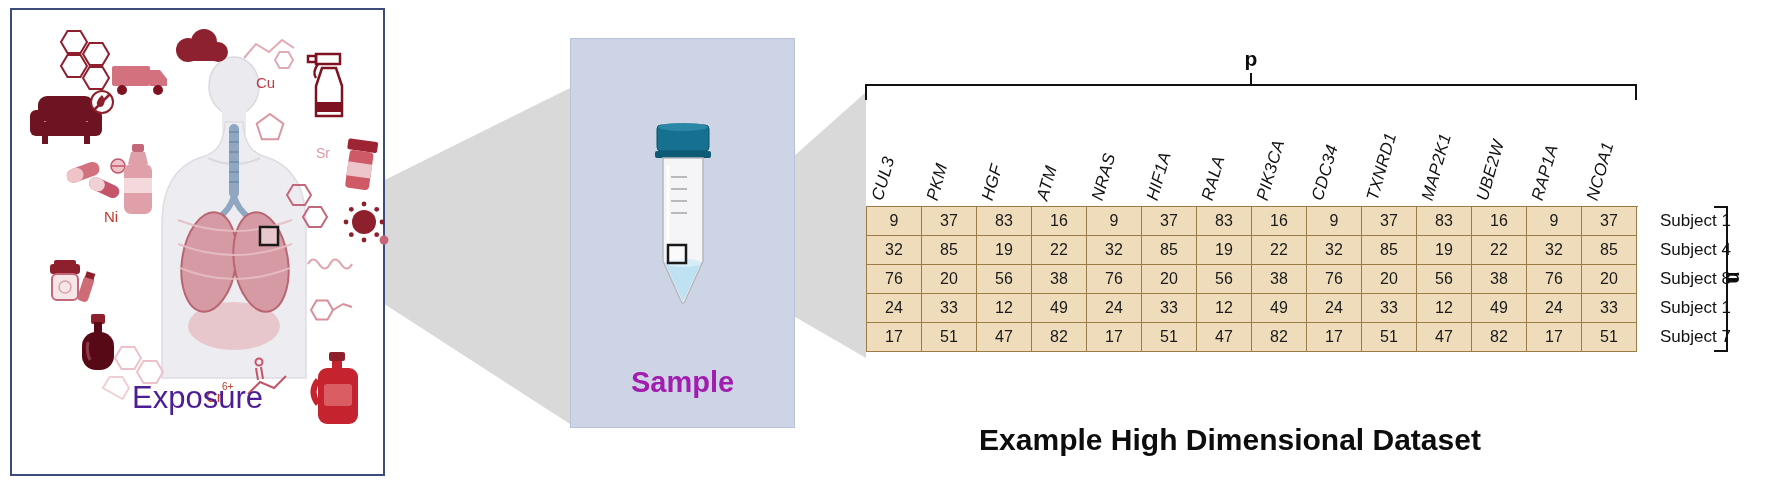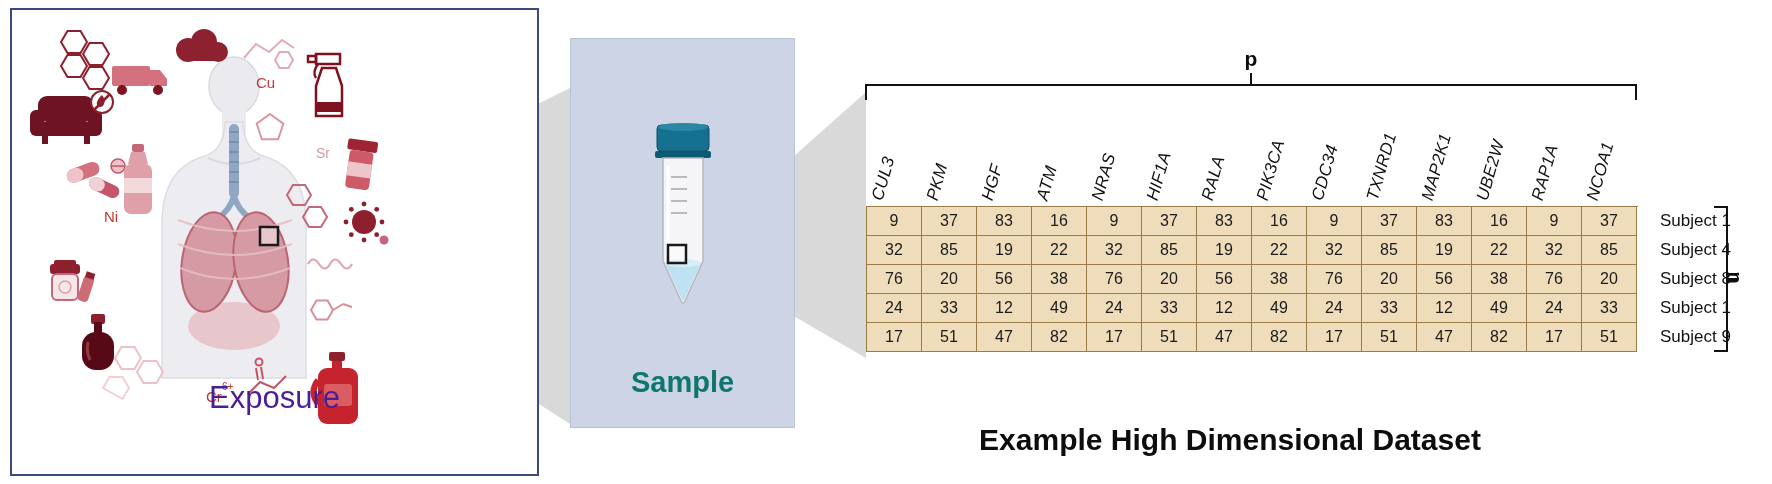--- a/index.html
+++ b/index.html
@@ -3,30 +3,30 @@
 <meta charset="utf-8">
 <style>
   * { margin:0; padding:0; box-sizing:border-box; }
   html,body { width:1772px; height:484px; background:#fff; font-family:"Liberation Sans",sans-serif; }
   .stage { position:absolute; left:0; top:0; width:1772px; height:484px; overflow:hidden; background:#fff; }
 
   
   .connector-layer { position:absolute; left:0; top:0; width:1772px; height:484px; z-index:1; }
 
   
-  .exposure-panel { position:absolute; left:10px; top:8px; width:529px; height:468px;
+  .exposure-panel { position:absolute; left:10px; top:8px; width:375px; height:468px;
     border:2px solid #3c4b7e; background:#ffffff; z-index:2; }
   .exposure-label { position:absolute; left:0; right:0; bottom:58px; text-align:center;
     font-size:31px; font-weight:normal; color:#4c1d95; }
 
   
   .sample-panel { position:absolute; left:570px; top:38px; width:225px; height:390px;
     background:#ccd4e5; border:1px solid #b9c2d8; z-index:2; }
   .sample-label { position:absolute; left:0; right:0; bottom:28px; text-align:center;
-    font-size:29px; font-weight:bold; color:#0f766e; }
+    font-size:29px; font-weight:bold; color:#a21caf; }
 
   
   .dataset-panel { position:absolute; left:830px; top:20px; width:942px; height:460px; z-index:3; }
   .bracket-svg { position:absolute; left:0; top:0; width:942px; height:460px; }
   .p-label { position:absolute; left:391px; top:27px; width:60px; text-align:center;
     font-size:21px; font-weight:bold; color:#0d0d0d; }
   .n-label { position:absolute; left:898px; top:246px; font-size:20px; font-weight:bold;
     color:#0d0d0d; transform:rotate(90deg); }
 
   .gene-header-row { position:absolute; left:36px; top:66px; width:772px; height:120px; }
@@ -354,19 +354,19 @@
           <div class="tcell">82</div>
           <div class="tcell">17</div>
           <div class="tcell">51</div>
         </div>
       </div>
     <div class="subject-labels">
         <div class="subject-label">Subject 1</div>
         <div class="subject-label">Subject 4</div>
         <div class="subject-label">Subject 8</div>
         <div class="subject-label">Subject 1</div>
-        <div class="subject-label">Subject 9</div>
+        <div class="subject-label">Subject 7</div>
       </div>
 
     <div class="dataset-title">Example High Dimensional Dataset</div>
   </div>
 
 </div>
 
 </body></html>

